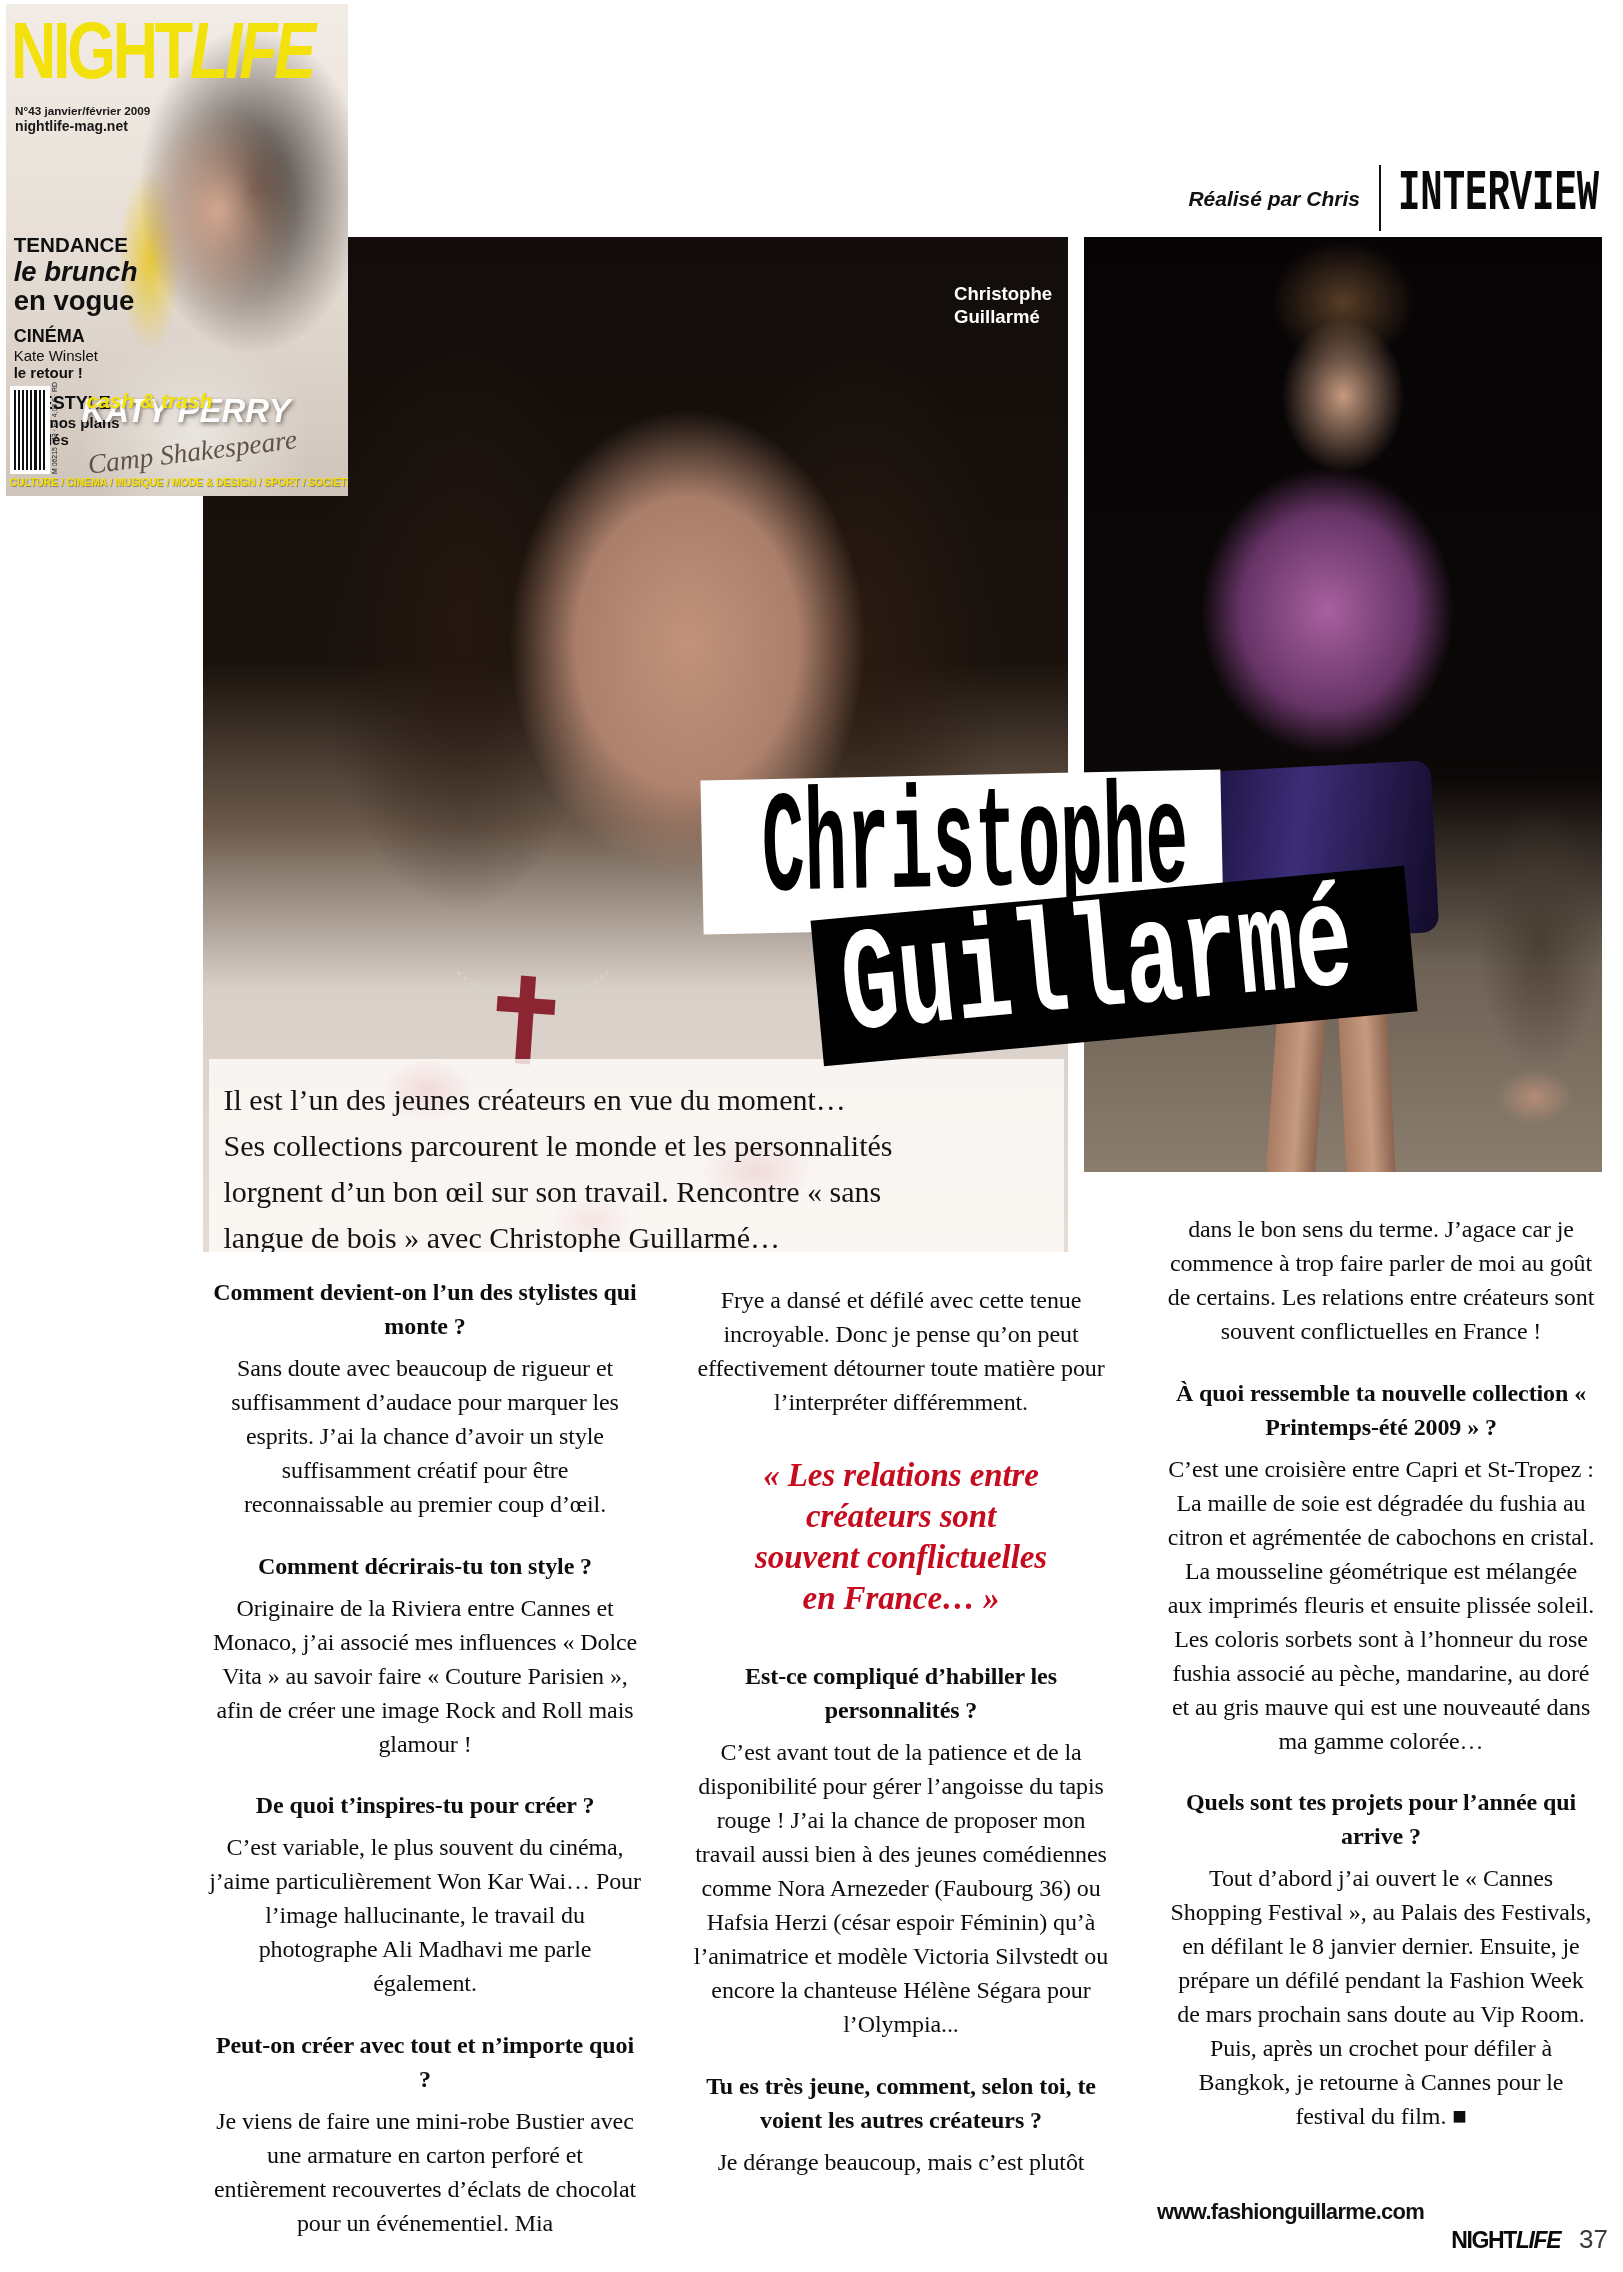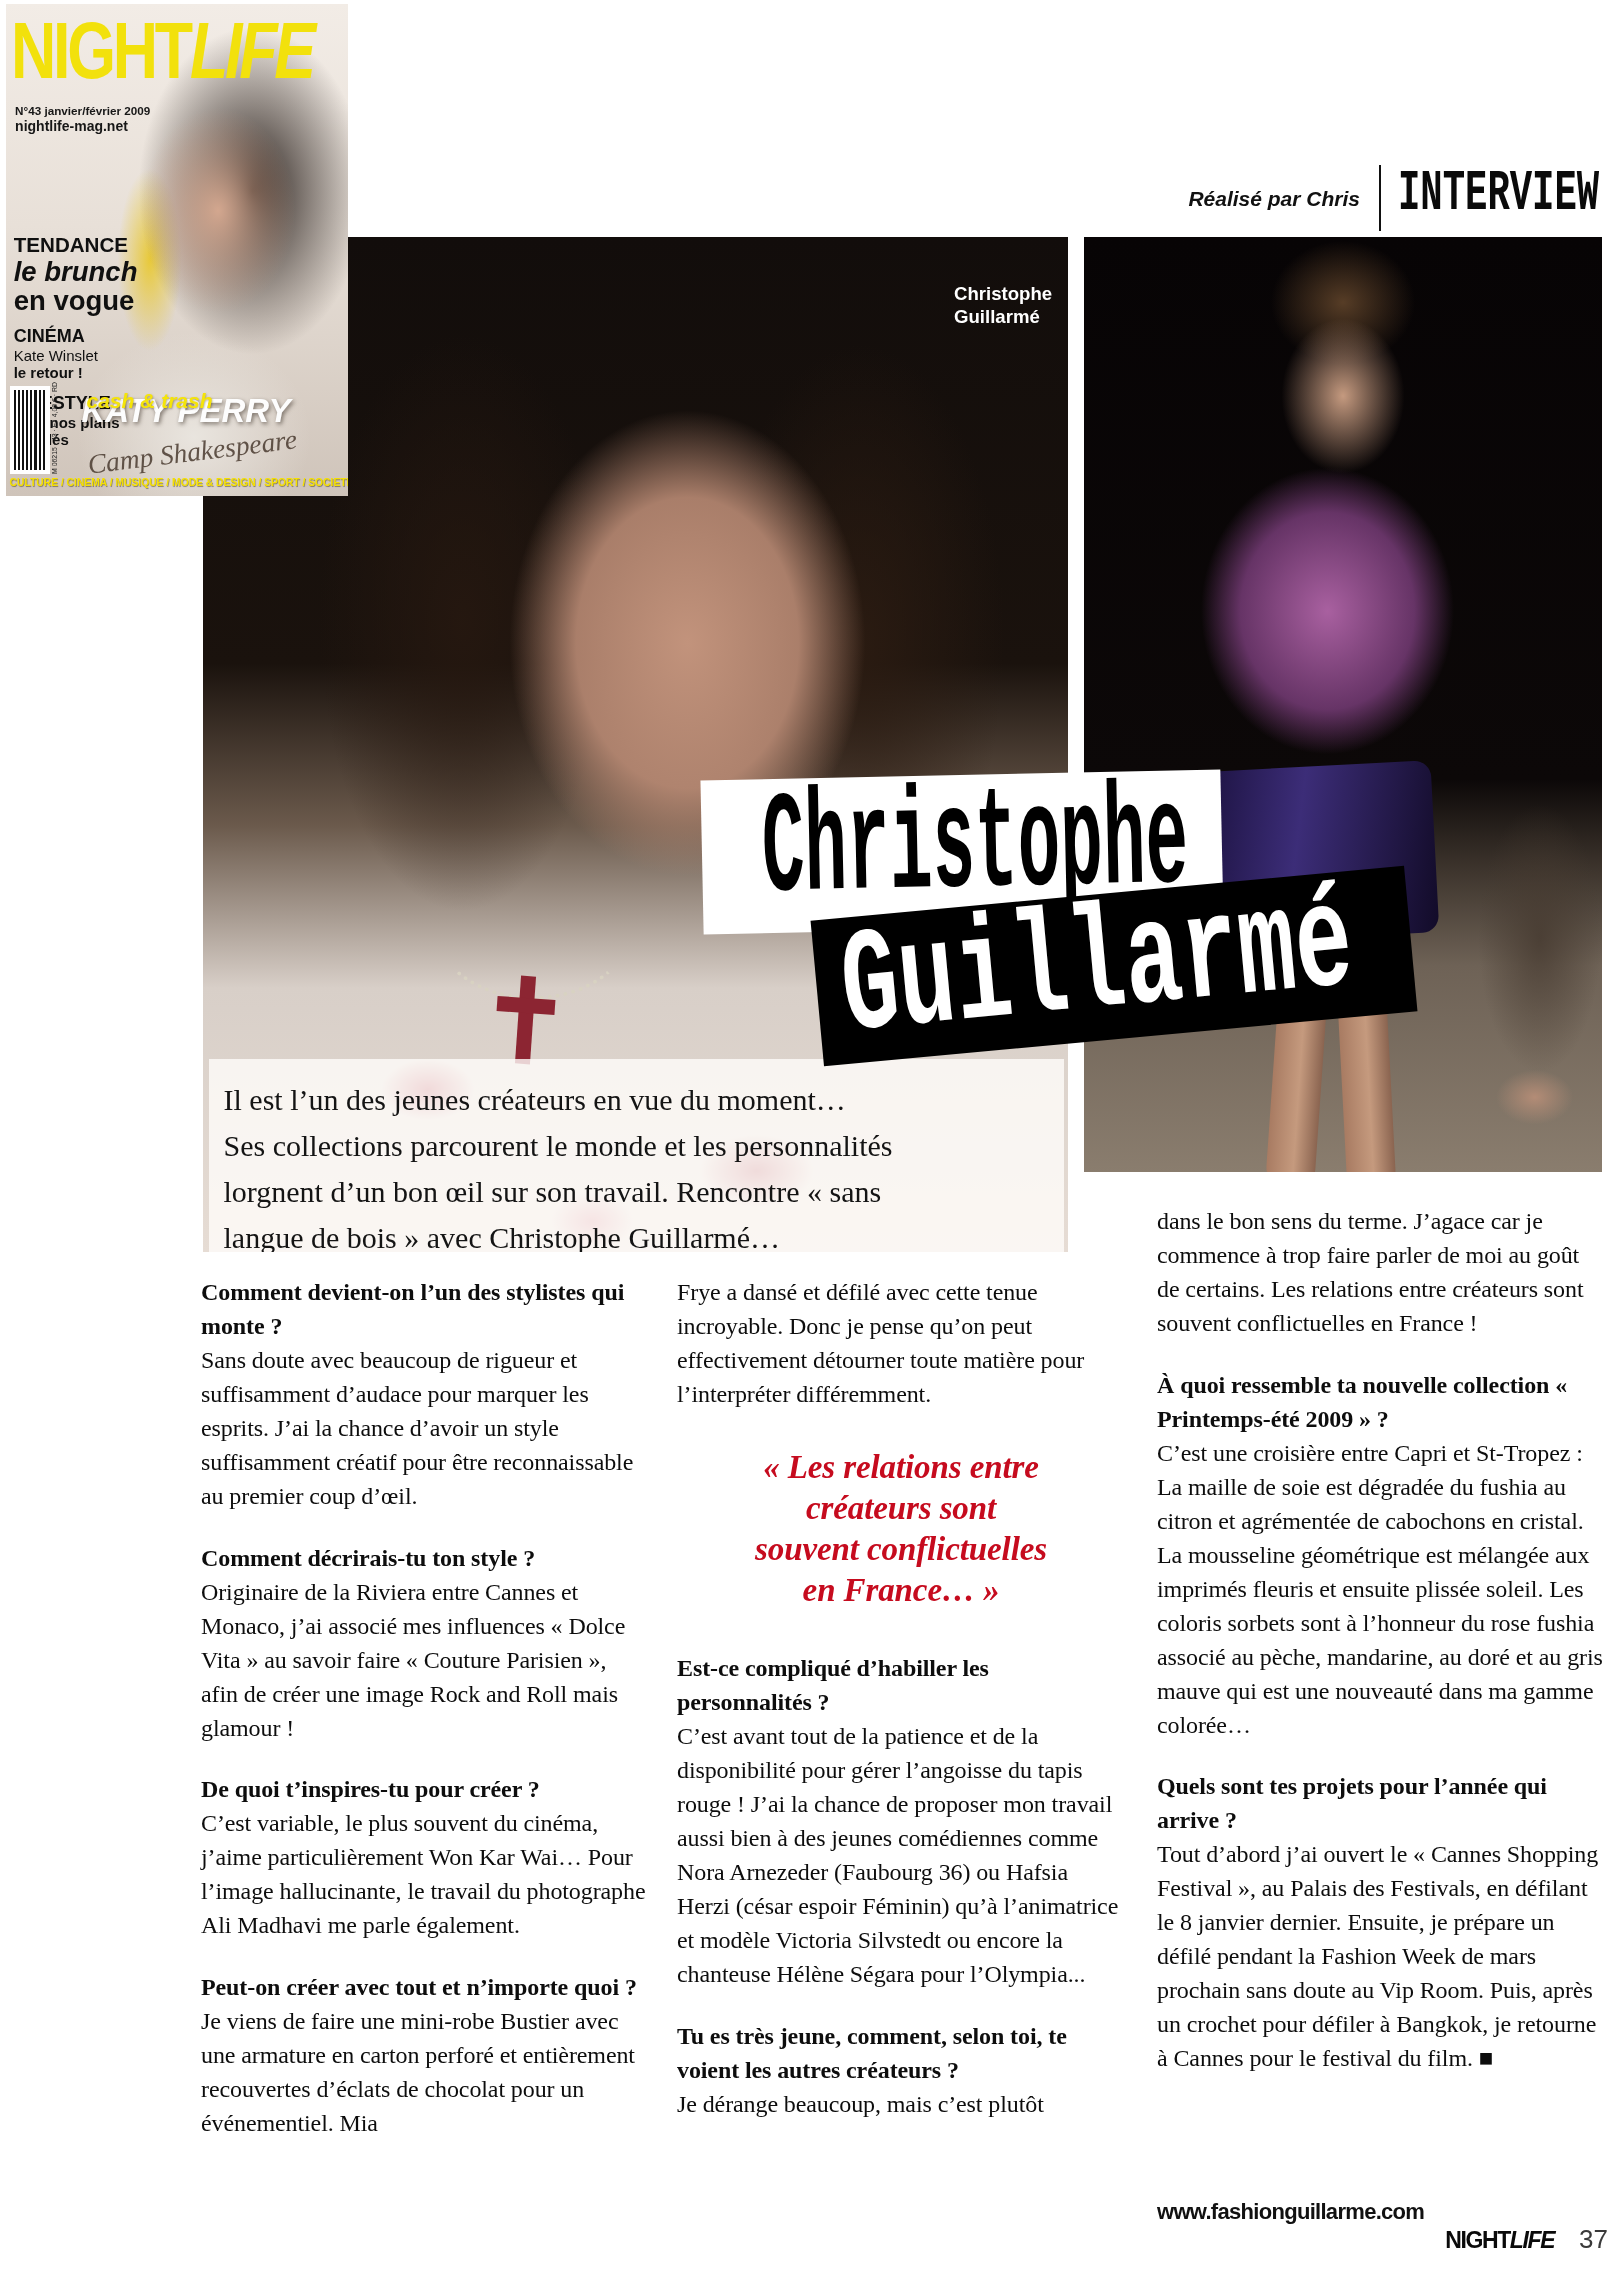--- a/index.html
+++ b/index.html
@@ -94,36 +94,36 @@
   .barcode{left:4.1px;top:382px;width:40px;height:88px;background:
     repeating-linear-gradient(90deg,#111 0 2.1px,#fff 2.1px 4.1px);border:4.1px solid #fff;}
   .barcode-label{left:45px;top:382px;width:9.6px;height:88px;font-family:"Liberation Sans",sans-serif;
     font-size:6.9px;color:#222;writing-mode:vertical-rl;transform:rotate(180deg);white-space:nowrap;}
 
   
   .col{width:448px;font-size:24px;line-height:34px;color:#0d0d0d;letter-spacing:-0.1px;}
   .col-1{left:201px;top:1275px;}
   .col-2{left:677px;top:1275px;}
   .col-3{left:1157px;top:1204px;}
-  .col p{margin:0;}
+  .col p{margin:8px;text-align:center;}
   .col p.q{font-weight:bold;margin-top:27.5px;}
   .col p.q.first{margin-top:0;}
   .pull-quote{margin:36px 0 40px 0;text-align:center;color:#c60b1e;
               font-weight:bold;font-style:italic;font-size:33px;line-height:41px;}
   .pull-quote span{display:block;}
 
   
   .site-url{left:1157px;top:2199px;font-family:"Liberation Sans",sans-serif;font-weight:bold;
             font-size:22px;letter-spacing:-0.7px;color:#111;}
   .footer-brand{left:1402px;top:2224px;width:206px;text-align:right;white-space:nowrap;}
   .footer-brand .n{font-family:"Liberation Sans",sans-serif;font-weight:bold;font-size:23px;
                    letter-spacing:-1.4px;color:#0a0a0a;}
   .footer-brand .l{font-family:"Liberation Sans",sans-serif;font-weight:bold;font-style:italic;
                    font-size:23px;letter-spacing:-1.4px;color:#0a0a0a;}
-  .footer-brand .pg{font-family:"Liberation Sans",sans-serif;font-size:26px;color:#3a3a3a;margin-left:25px;}
+  .footer-brand .pg{font-family:"Liberation Sans",sans-serif;font-size:26px;color:#3a3a3a;margin-left:19px;}
 </style>
 </head>
 <body>
 
 <div id="page">
 
   <div class="abs byline">Réalisé par Chris</div>
   <div class="abs hdr-divider"></div>
   <div class="abs section-title">
     <span class="slab">INTERVIEW</span>

